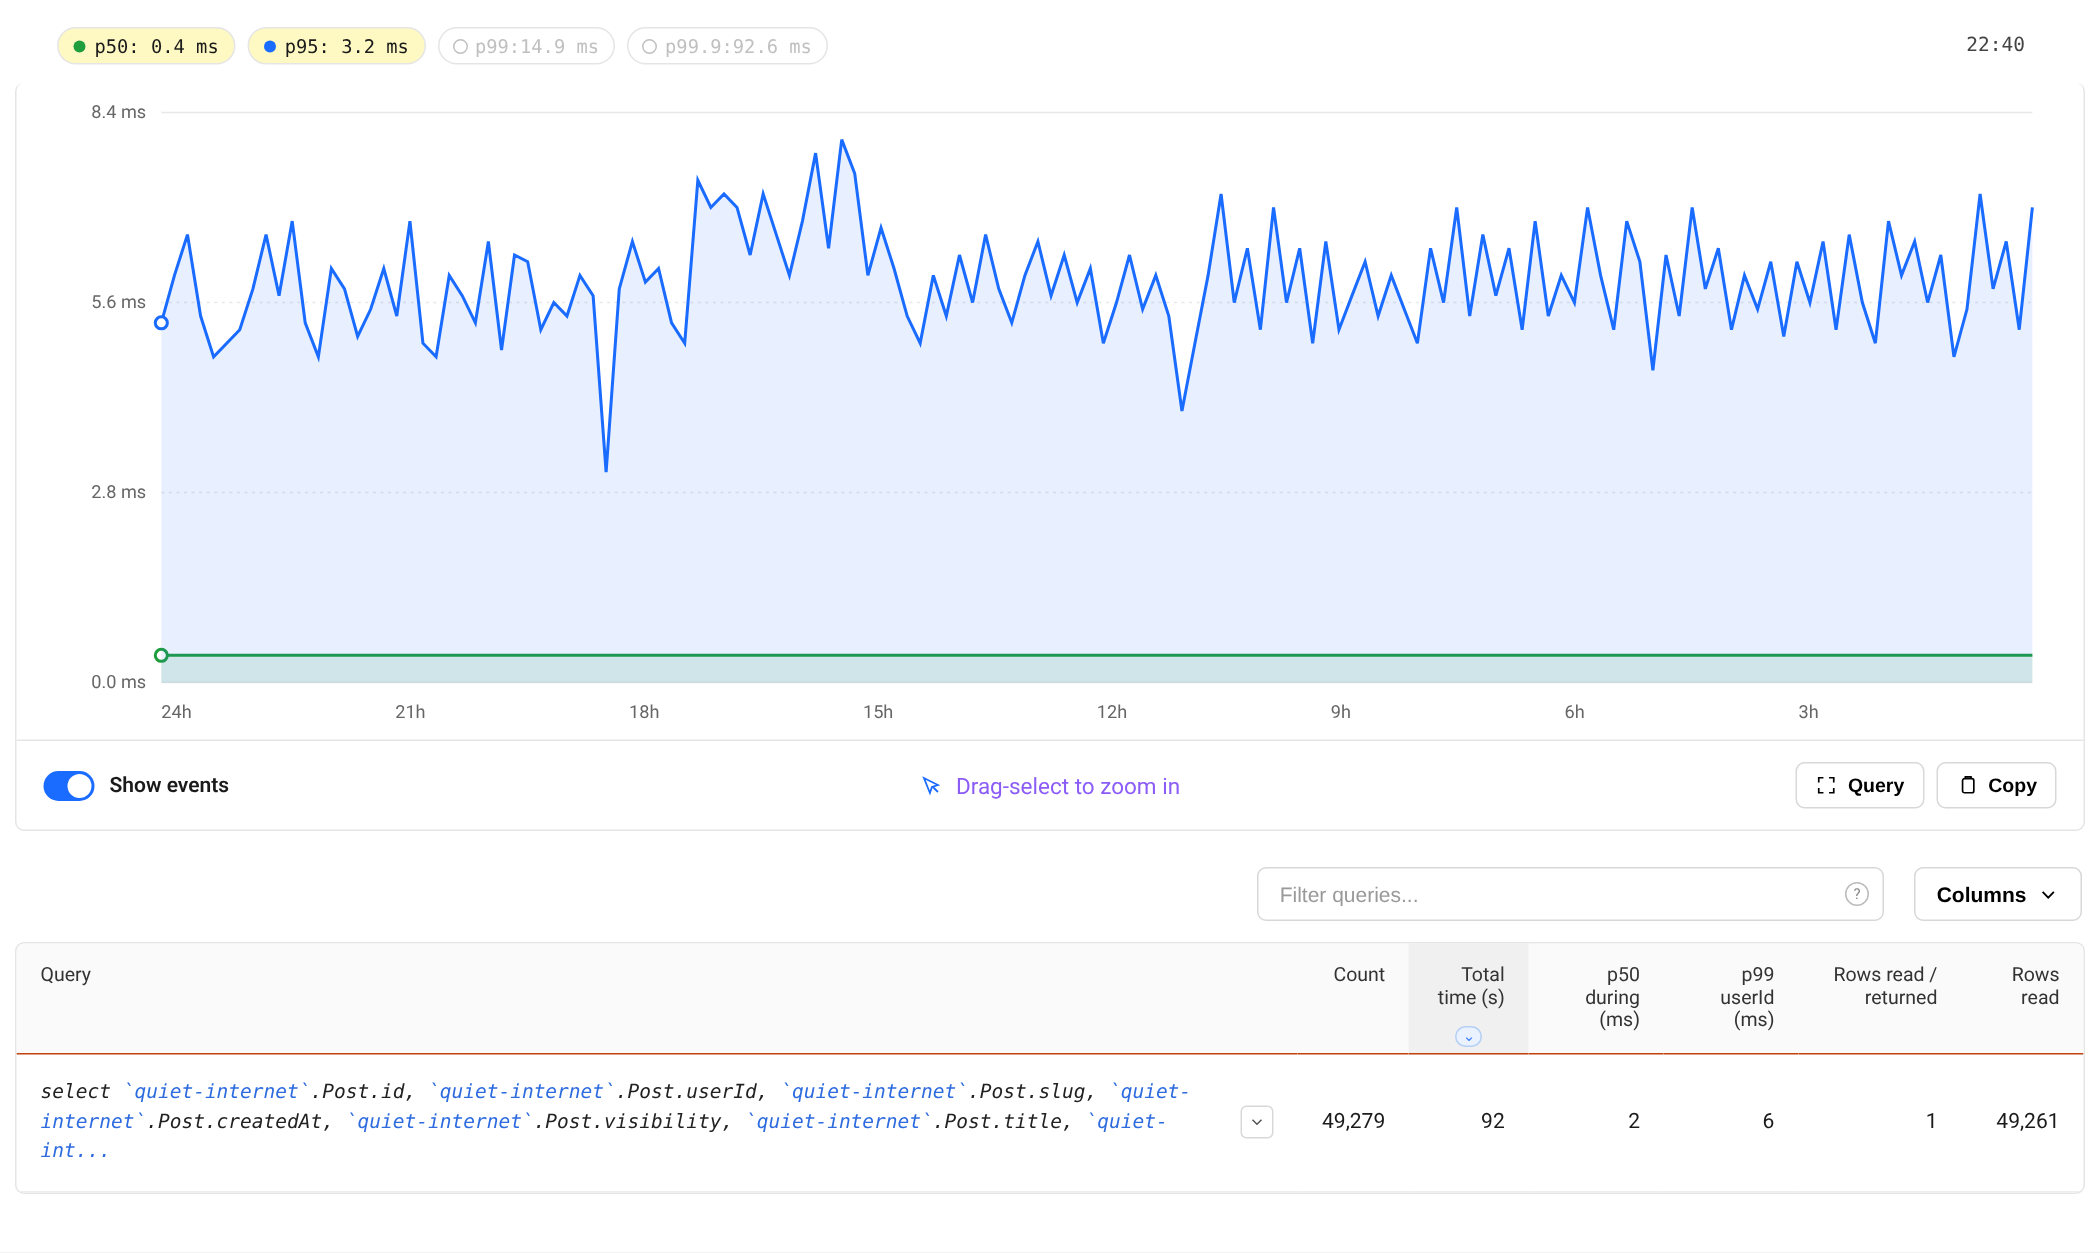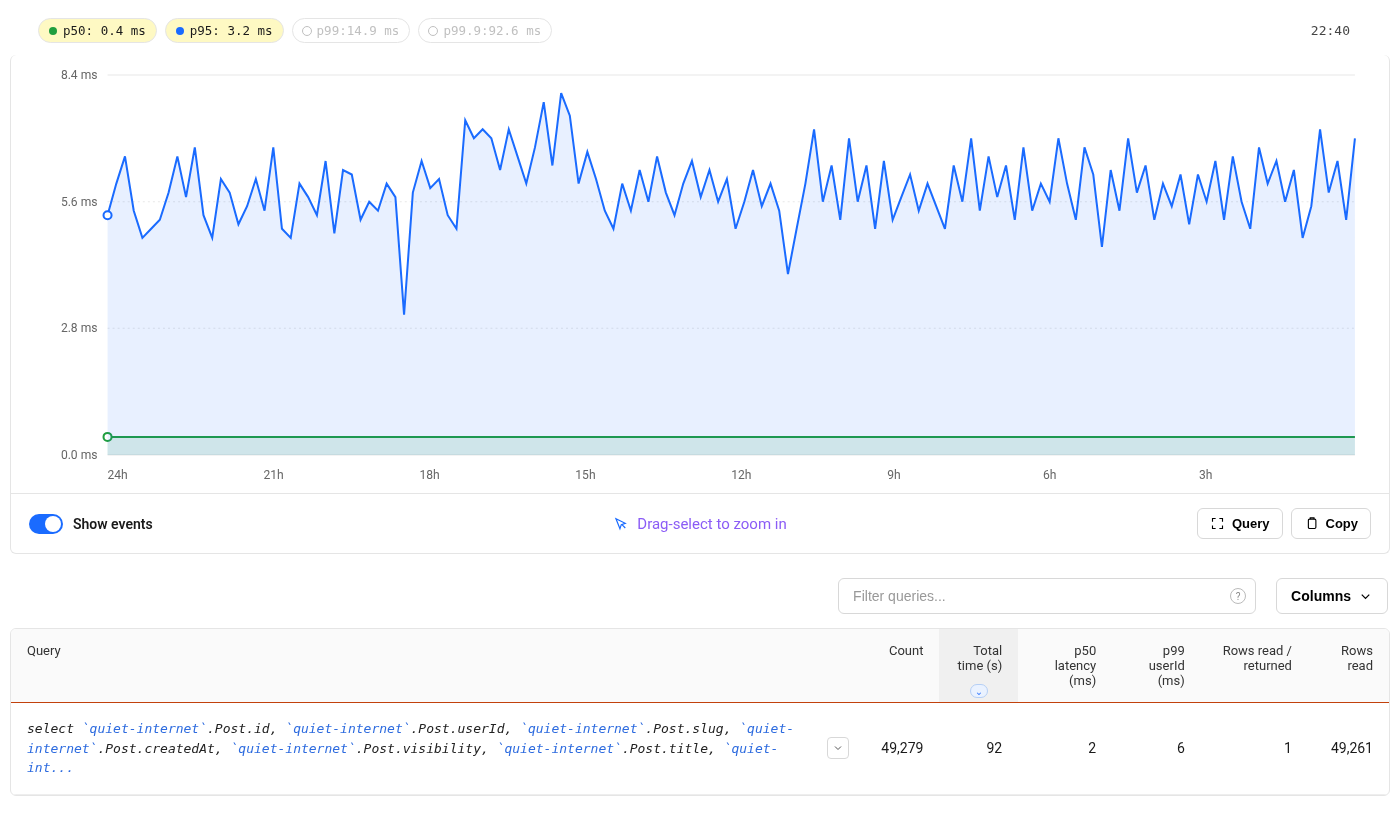--- a/index.html
+++ b/index.html
@@ -155,21 +155,21 @@
 
   <table class="q-table">
     <thead>
       <tr>
         <th style="width:62%">Query</th>
         <th>Count</th>
         <th class="sorted">
           <span>Total time (s)</span>
           <span class="sort-ind">⌄</span>
         </th>
-        <th>p50 latency (ms)</th>
+        <th>p50 during (ms)</th>
         <th>p99 userId (ms)</th>
         <th>Rows read / returned</th>
         <th>Rows read</th>
       </tr>
     </thead>
     <tbody id="q-tbody">
         <tr>
           <td>
             <div class="q-cell">
               <div class="q-sql"><span class="kw">select </span><span class="db">`quiet-internet`</span><span class="kw">.Post.id, </span><span class="db">`quiet-internet`</span><span class="kw">.Post.userId, </span><span class="db">`quiet-internet`</span><span class="kw">.Post.slug, </span><span class="db">`quiet-internet`</span><span class="kw">.Post.createdAt, </span><span class="db">`quiet-internet`</span><span class="kw">.Post.visibility, </span><span class="db">`quiet-internet`</span><span class="kw">.Post.title, </span><span class="db">`quiet-int...</span></div>

